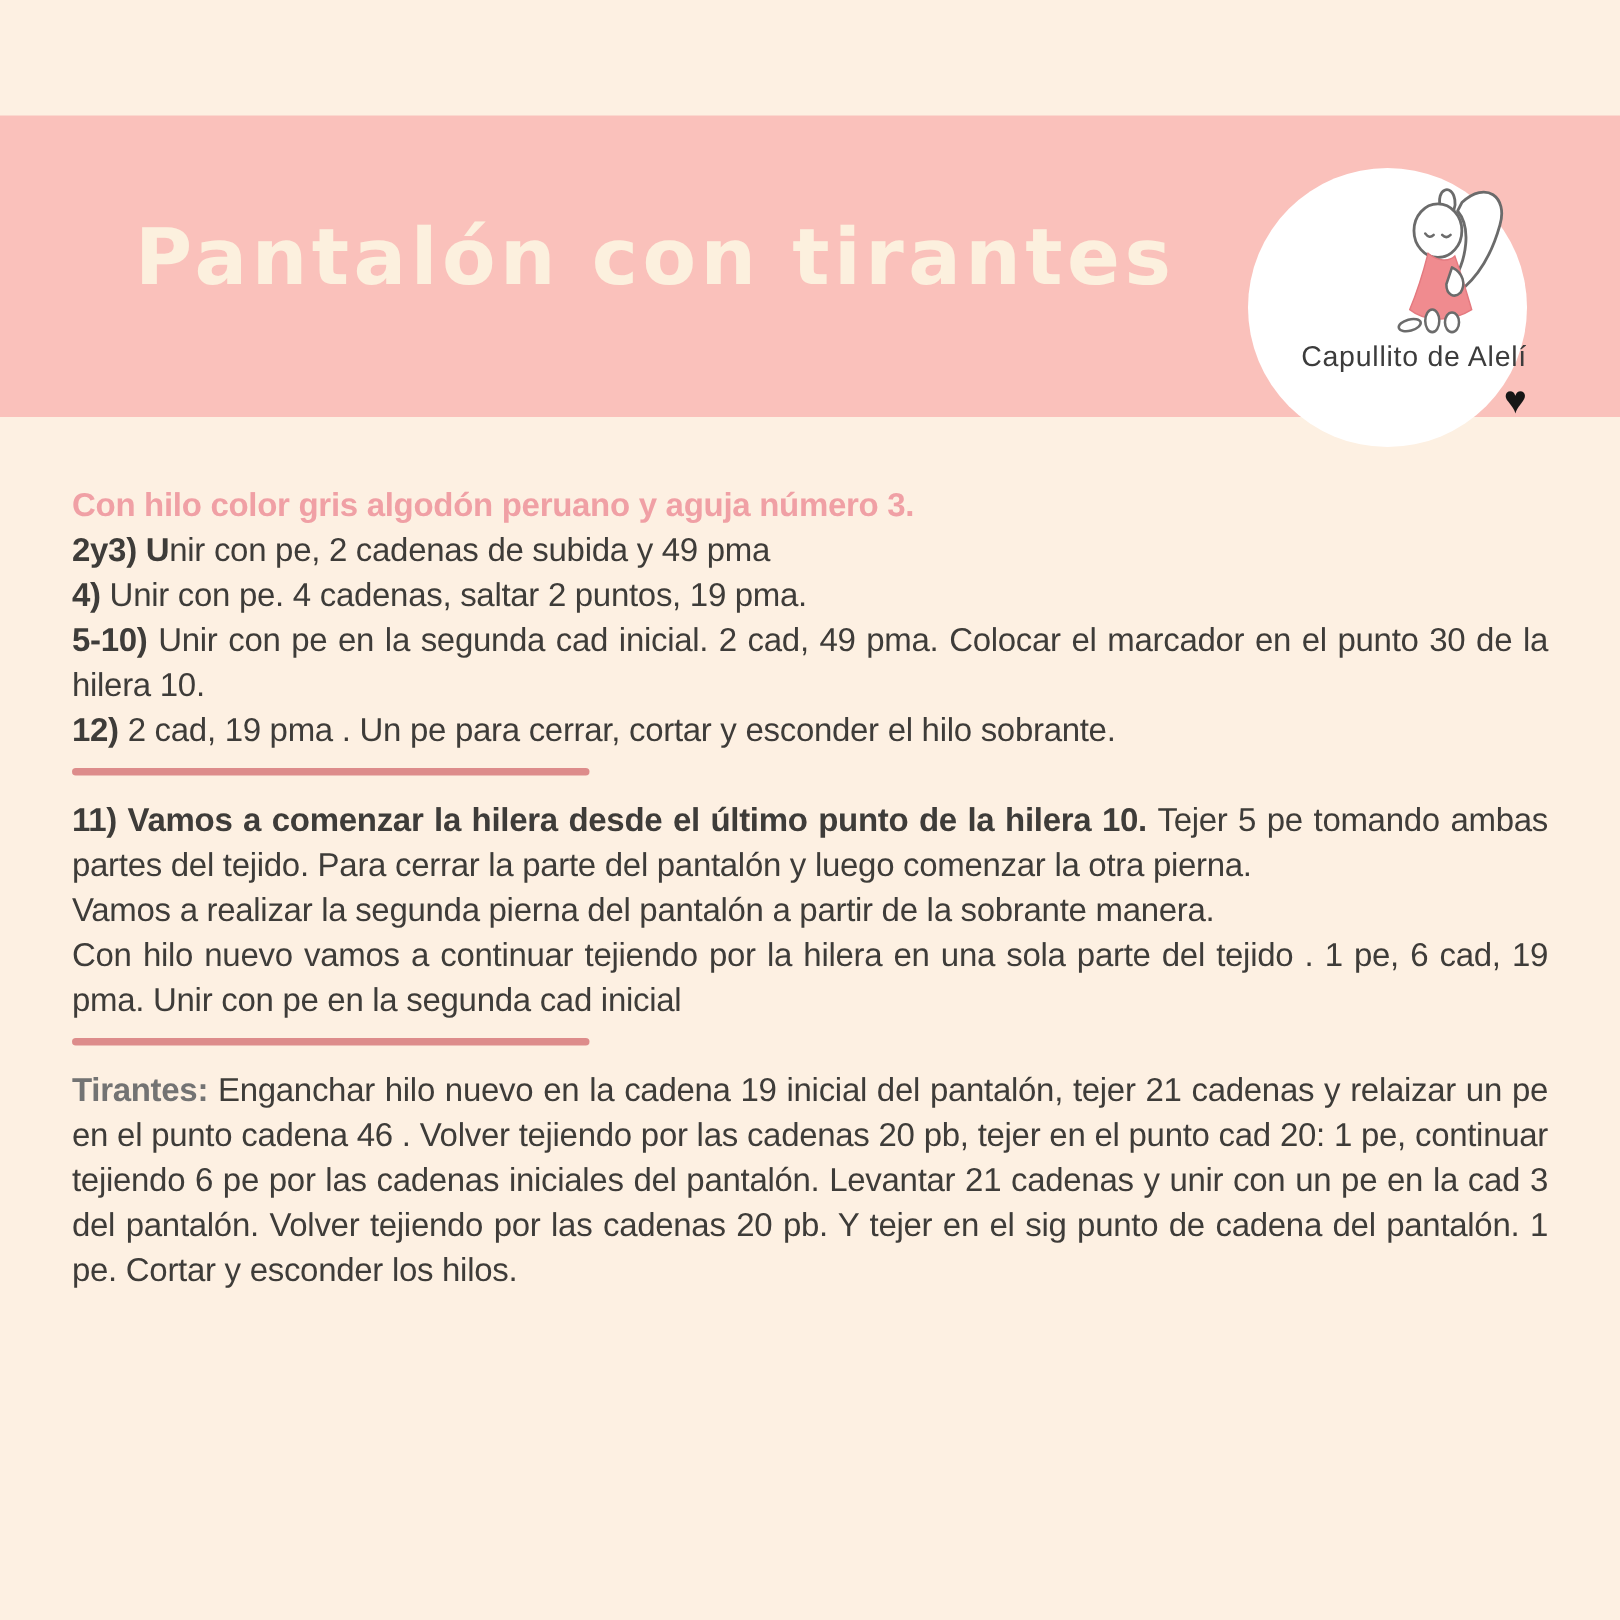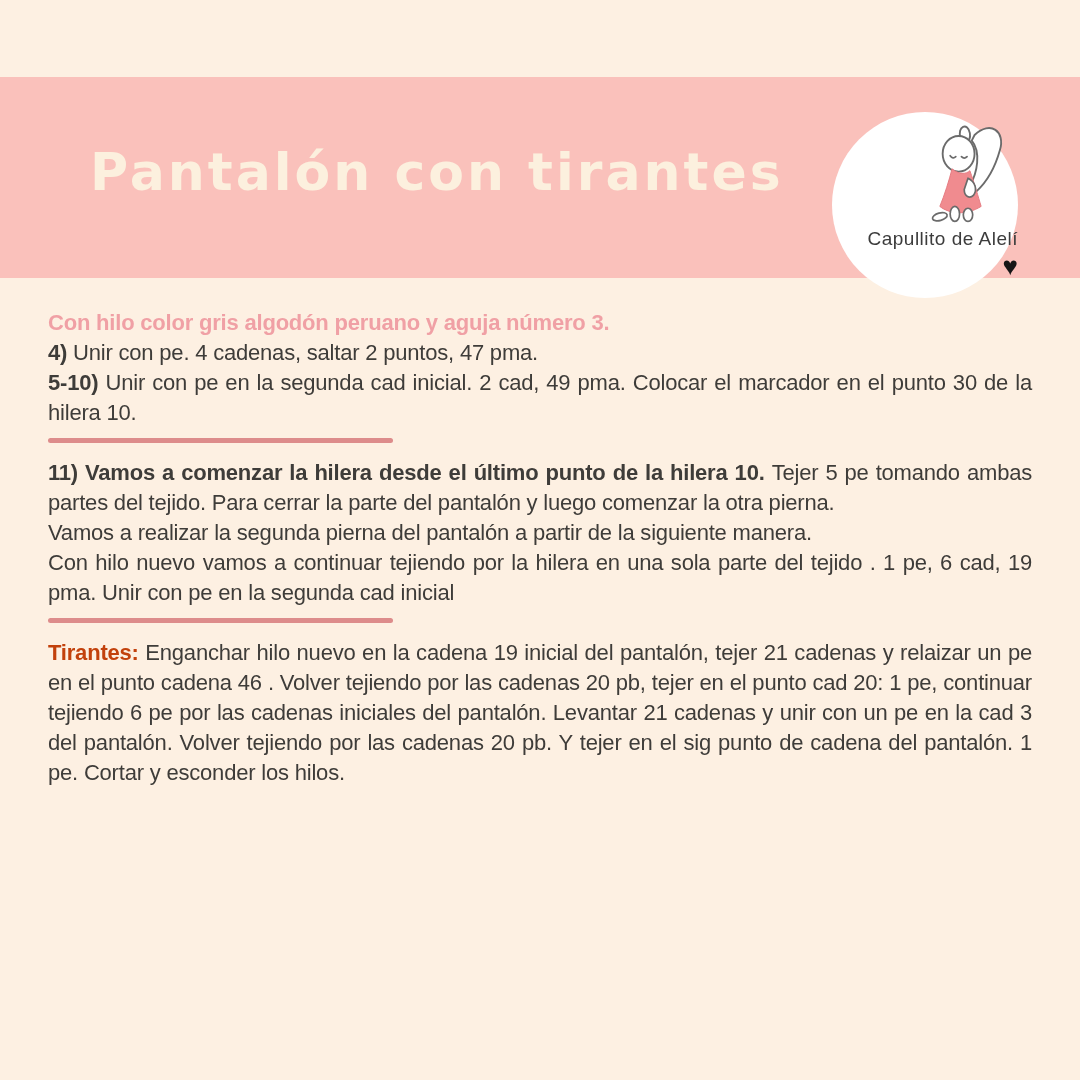--- a/index.html
+++ b/index.html
@@ -28,28 +28,28 @@
   .logo svg{display:block;}
   .brand{
     font-family:"Liberation Sans",sans-serif;
     font-size:19px;color:#3c3c3c;letter-spacing:.5px;
     margin-top:0px;white-space:nowrap;
   }
   .heart{
     font-size:26px;line-height:26px;color:#161616;margin-top:3px;
   }
   .content{
-    position:absolute;top:308px;left:48px;width:984px;
+    position:absolute;top:322px;left:48px;width:984px;
     color:#3e3c39;font-size:22px;line-height:30px;
     letter-spacing:-0.2px;text-align:justify;
   }
   .content p{margin:0;}
   .pink-head{color:#f0a0a5;font-weight:bold;}
   .para b{font-weight:bold;}
-  b.pink{color:#c2410c;}
+  b.pink{color:#737373;}
   .divider{
     width:345px;height:5px;border-radius:3px;
     background:#dd8c8b;margin:10px 0 15px 0;
   }
 </style>
 </head>
 <body>
 
 <div class="band">
   <h1 class="title">Pantalón con tirantes</h1>
@@ -76,25 +76,27 @@
       <ellipse cx="50" cy="101" rx="5" ry="7" fill="#ffffff" stroke="#6b6b6b" stroke-width="1.8"></ellipse>
     </svg>
   </span>
   <div class="brand">Capullito de Alelí</div>
   <div class="heart">♥</div>
 </div>
 
 <main class="content">
   <p class="pink-head">Con hilo color gris algodón peruano y aguja número 3.</p>
 
-  <p class="para"><b>4) </b><span>Unir con pe. 4 cadenas, saltar 2 puntos, 47 pma.</span></p>
+  <p class="para"><b>2y3) U</b><span>nir con pe, 2 cadenas de subida y 49 pma</span></p>
+  <p class="para"><b>4) </b><span>Unir con pe. 4 cadenas, saltar 2 puntos, 19 pma.</span></p>
   <p class="para"><b>5-10) </b><span>Unir con pe en la segunda cad inicial. 2 cad, 49 pma. Colocar el marcador en el punto 30 de la hilera 10.</span></p>
+  <p class="para"><b>12) </b><span>2 cad, 19 pma . Un pe para cerrar, cortar y esconder el hilo sobrante.</span></p>
 
   <div class="divider"></div>
 
   <p class="para"><b>11) Vamos a comenzar la hilera desde el último punto de la hilera 10. </b><span>Tejer 5 pe tomando ambas partes del tejido. Para cerrar la parte del pantalón y luego comenzar la otra pierna.</span></p>
-  <p class="para"><b></b><span>Vamos a realizar la segunda pierna del pantalón a partir de la siguiente manera.</span></p>
+  <p class="para"><b></b><span>Vamos a realizar la segunda pierna del pantalón a partir de la sobrante manera.</span></p>
   <p class="para"><b></b><span>Con hilo nuevo vamos a continuar tejiendo por la hilera en una sola parte del tejido . 1 pe, 6 cad, 19 pma. Unir con pe en la segunda cad inicial</span></p>
 
   <div class="divider"></div>
 
   <p class="para"><b class="pink">Tirantes: </b><span>Enganchar hilo nuevo en la cadena 19 inicial del pantalón, tejer 21 cadenas y relaizar un pe en el punto cadena 46 . Volver tejiendo por las cadenas 20 pb, tejer en el punto cad 20: 1 pe, continuar tejiendo 6 pe por las cadenas iniciales del pantalón. Levantar 21 cadenas y unir con un pe en la cad 3 del pantalón. Volver tejiendo por las cadenas 20 pb. Y tejer en el sig punto de cadena del pantalón. 1 pe. Cortar y esconder los hilos.</span></p>
 </main>
 
 </body></html>

